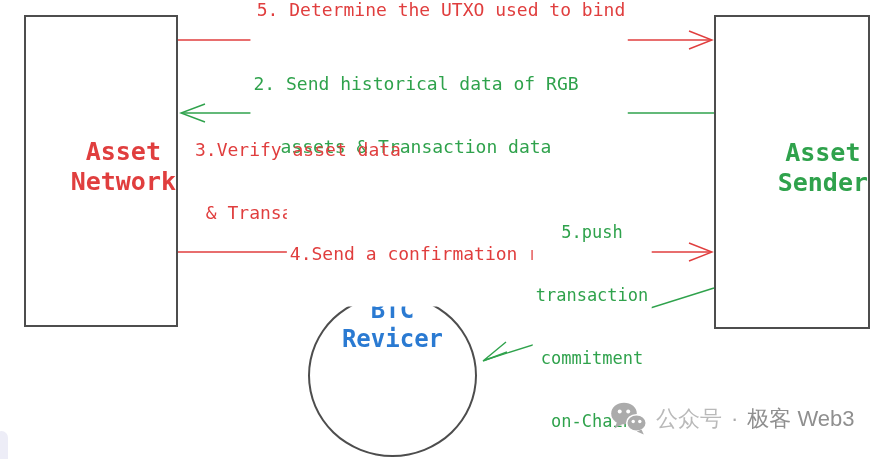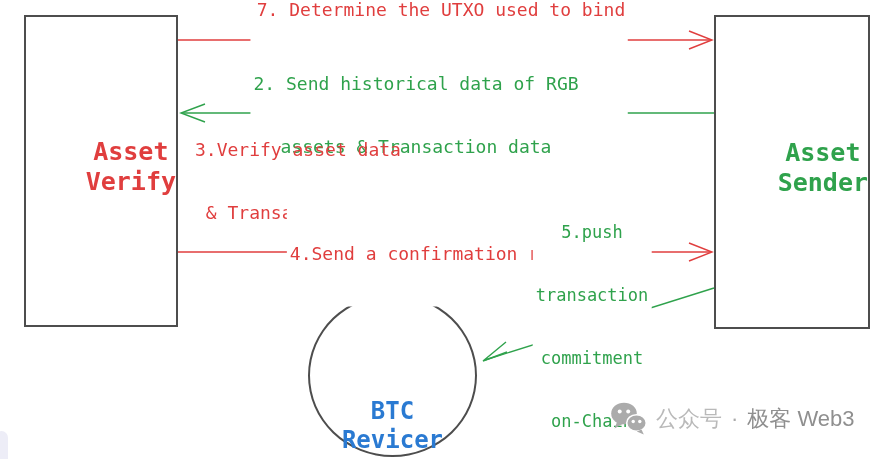--- a/index.html
+++ b/index.html
@@ -8,21 +8,21 @@
     overflow:hidden;
     font-family:"DejaVu Sans Mono","Liberation Mono",monospace;
   }
   .box {
     position:absolute; background:#ffffff; border:2px solid var(--box_border,#4d4d4d);
     display:flex; align-items:center; justify-content:flex-end; text-align:center;
     box-sizing:border-box;
   }
   .ellipse {
     position:absolute; background:#ffffff; border:2px solid var(--box_border,#4d4d4d);
-    border-radius:50%; display:flex; align-items:flex-end; justify-content:center;
+    border-radius:50%; display:flex; align-items:flex-start; justify-content:center;
     text-align:center; box-sizing:border-box;
   }
   .actor-label { font-size:25px; line-height:30px; font-weight:700; letter-spacing:0; }
   .network-label { font-size:24px; line-height:29px; font-weight:700; }
   .red   { color:var(--red,#e03e3e); }
   .green { color:var(--green,#2fa24c); }
   .blue  { color:var(--blue,#2a7ad2); }
   .overlay { position:absolute; left:0; top:0; z-index:2; pointer-events:none; }
   .s-red   { stroke:var(--red,#e03e3e); stroke-width:1.4; fill:none; }
   .s-green { stroke:var(--green,#2fa24c); stroke-width:1.4; fill:none; }
@@ -52,21 +52,21 @@
 </head>
 <body>
 
 <div class="canvas">
 
   <div class="side-tab"></div>
 
   <div class="box" style="left:24px; top:15px; width:154px; height:312px;">
     <div class="actor-label red" style="padding-bottom:8px;">
       <div>Asset</div>
-      <div>Verify</div>
+      <div>Network</div>
     </div>
   </div>
 
   <div class="box" style="left:714px; top:15px; width:156px; height:314px;">
     <div class="actor-label green" style="padding-bottom:8px;">
       <div>Asset</div>
       <div>Sender</div>
     </div>
   </div>
 
@@ -85,21 +85,21 @@
     <path class="s-green" d="M205,104 L181,113 L205,122"></path>
 
     <line class="s-red" x1="178" y1="252" x2="711" y2="252"></line>
     <path class="s-red" d="M689,243 L712,252 L689,261"></path>
 
     <line class="s-green" x1="714" y1="288" x2="485" y2="360"></line>
     <path class="s-green" d="M507,352 L483,361 L506,342"></path>
   </svg>
 
   <div class="msg red" style="left:441px; top:41px;">
-    <div>7. Determine the UTXO used to bind</div>
+    <div>5. Determine the UTXO used to bind</div>
     <div>the RGB asset</div>
   </div>
 
   <div class="msg green" style="left:416px; top:115px;">
     <div>2. Send historical data of RGB</div>
     <div>assets &amp; Transaction data</div>
   </div>
 
   <div class="msg-plain red" style="left:195px; top:181px;">
     <div>3.Verify asset data</div>

